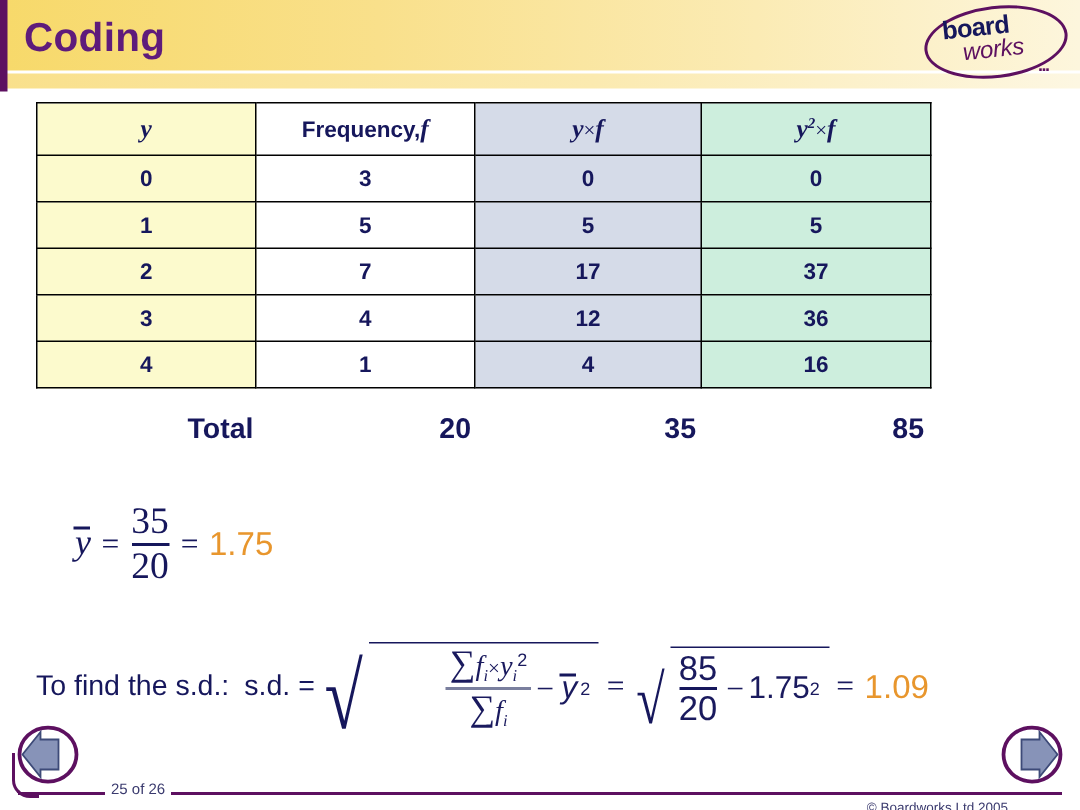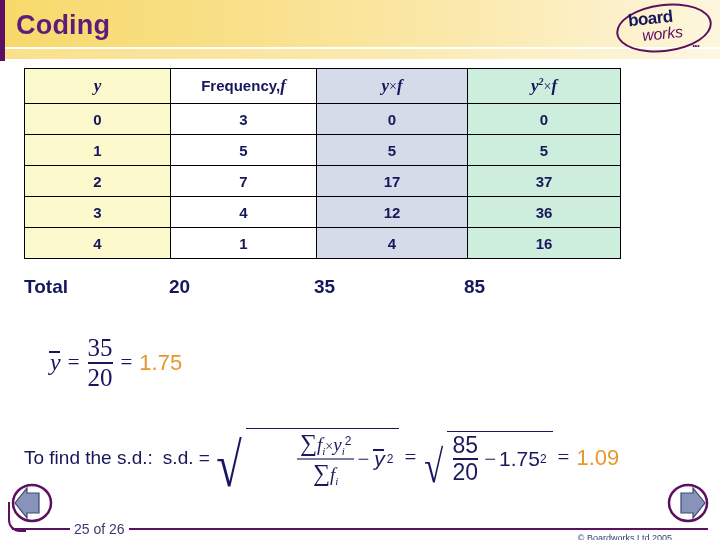--- a/index.html
+++ b/index.html
@@ -118,21 +118,21 @@
   .sup { font-size: 10px; vertical-align: super; }
 
   
   #totals-row {
     position: absolute;
     left: 24px; top: 276px;
     width: 592px;
     display: flex;
   }
   #totals-row .tcell {
-    text-align: left;
+    text-align: right;
     font-size: 19px;
     font-weight: bold;
     color: #16175c;
   }
   .tc1 { width: 145px; }
   .tc2 { width: 145px; }
   .tc3 { width: 150px; }
   .tc4 { width: 152px; }
 
   
@@ -264,21 +264,21 @@
     width: 16px; height: 28px;
     border-left: 2px solid #5d1060;
     border-bottom: 2px solid #5d1060;
     border-bottom-left-radius: 12px;
   }
   #page-indicator {
     position: absolute;
     left: 70px; top: 521px;
     background: #ffffff;
     padding: 0 4px;
-    font-size: 14px;
+    font-size: 10px;
     color: #3a3a6e;
   }
   #copyright {
     position: absolute;
     right: 44px; top: 521px;
     background: #ffffff;
     padding: 0 4px;
     font-size: 9px;
     color: #3a3a6e;
     margin-top: 12px;

